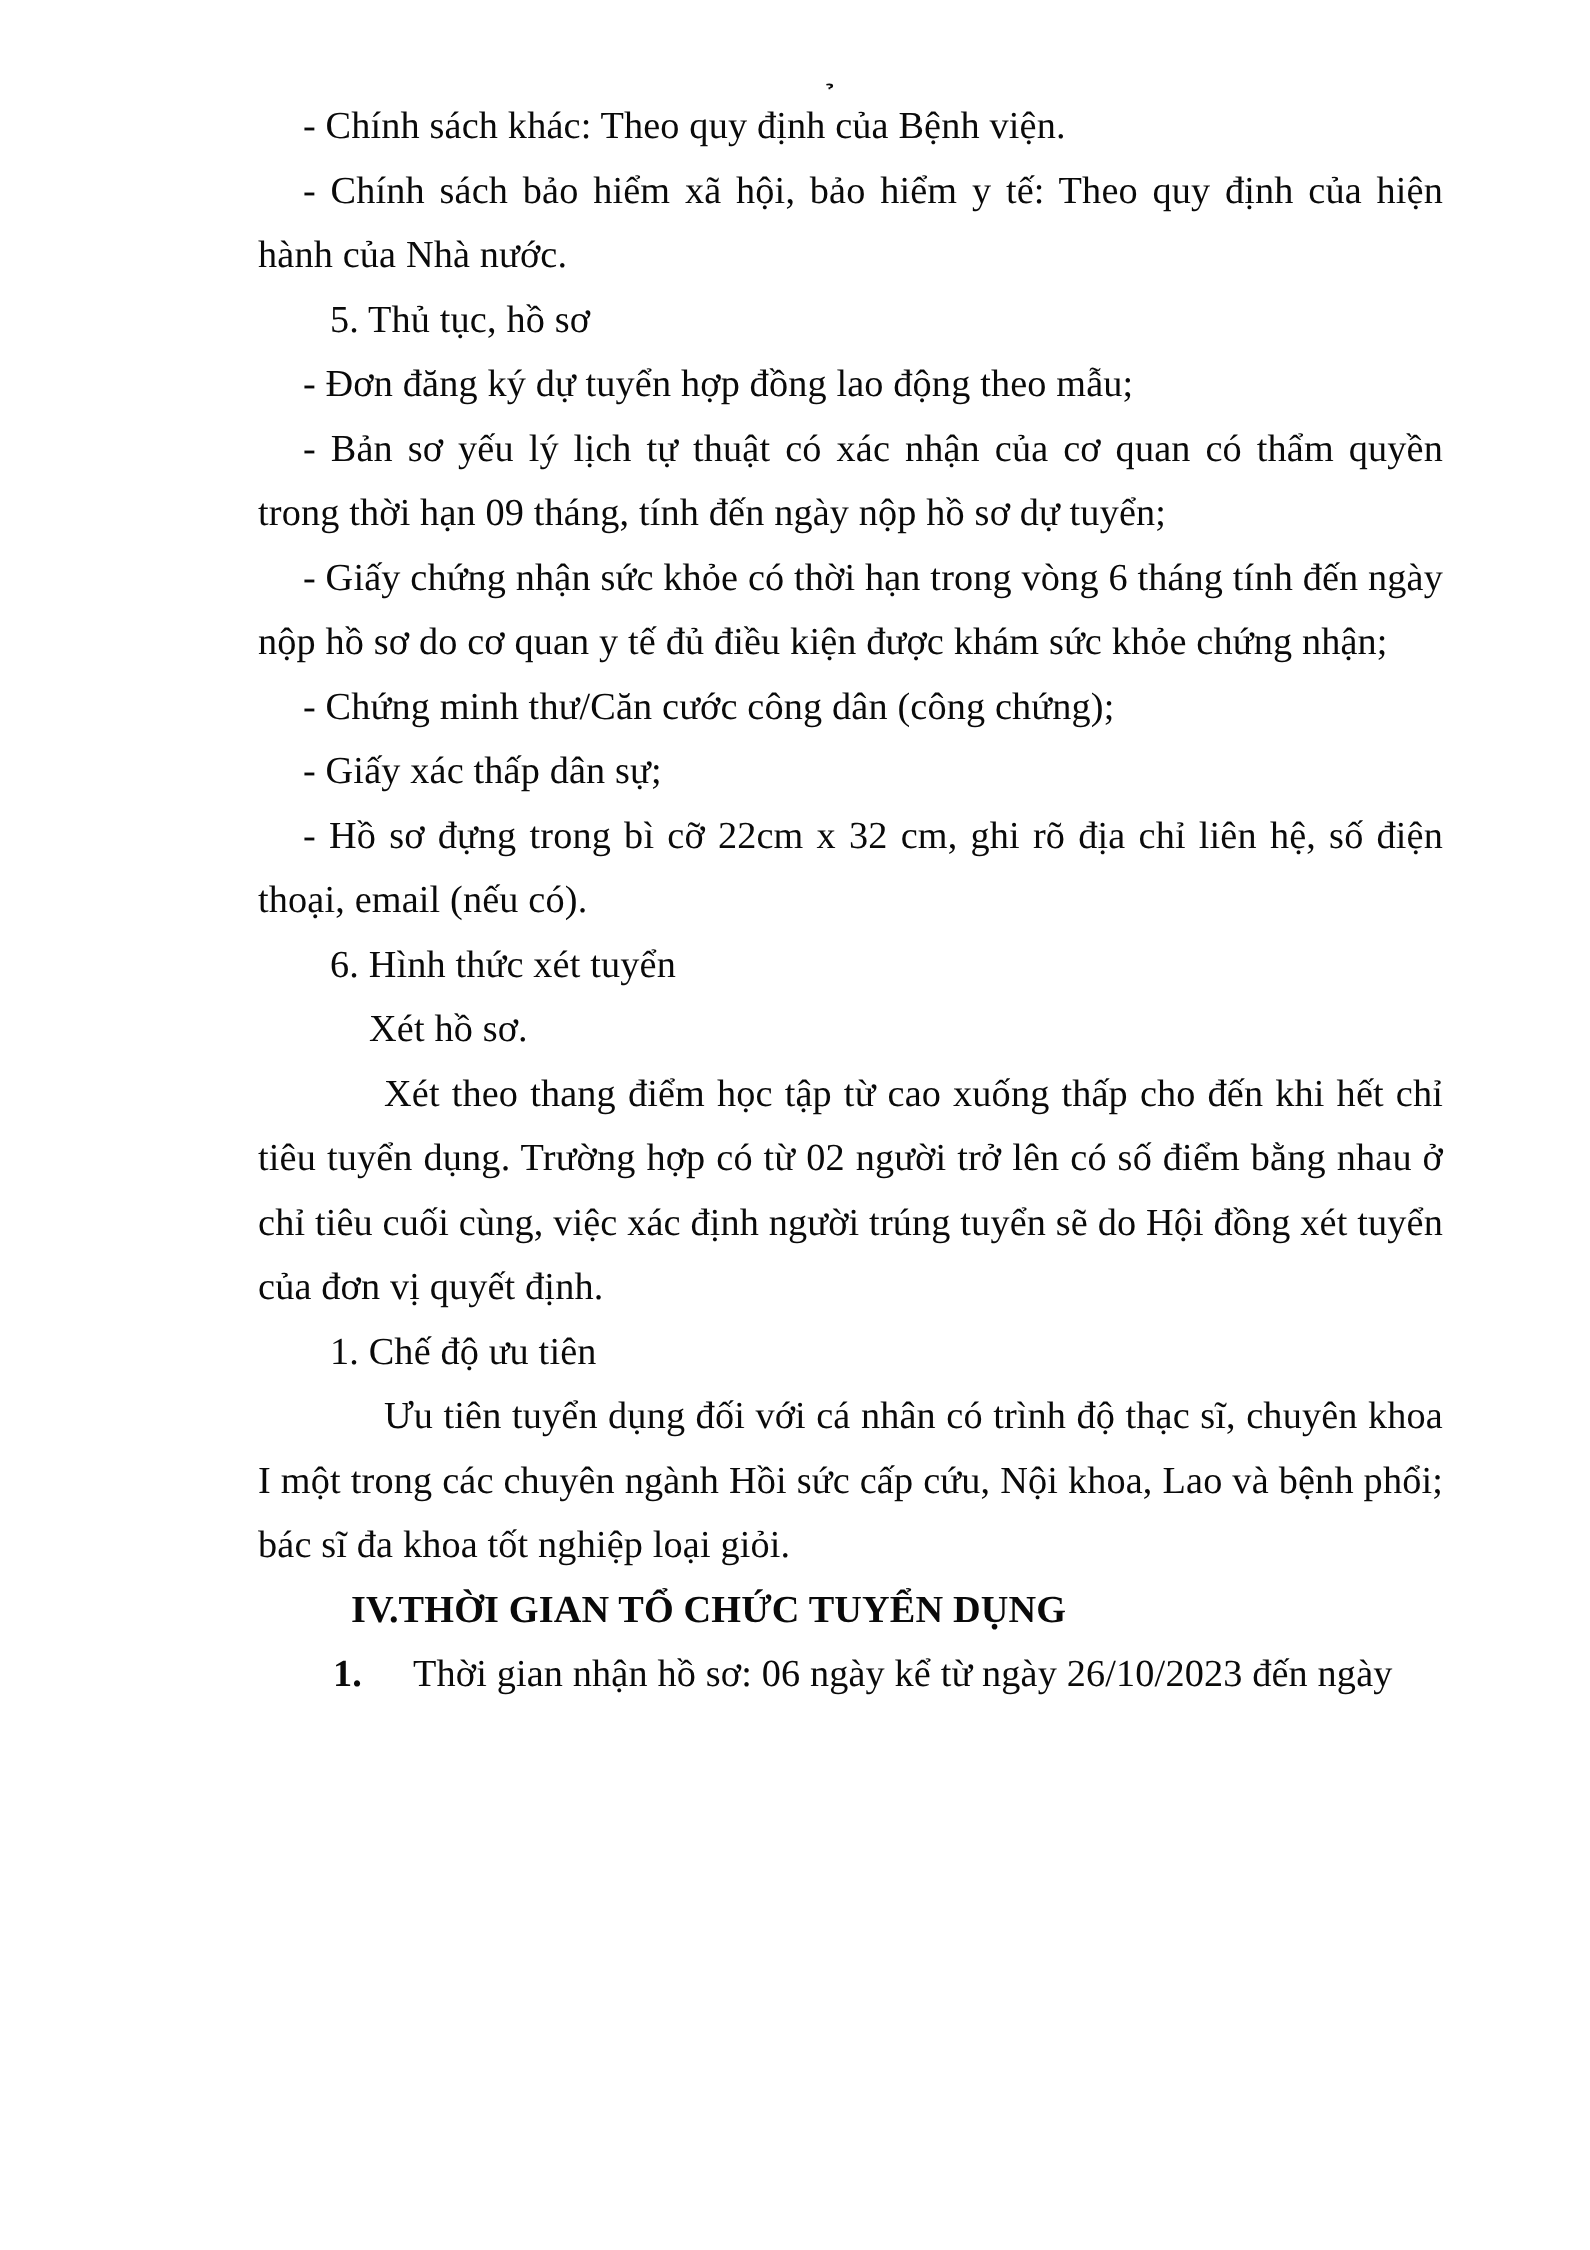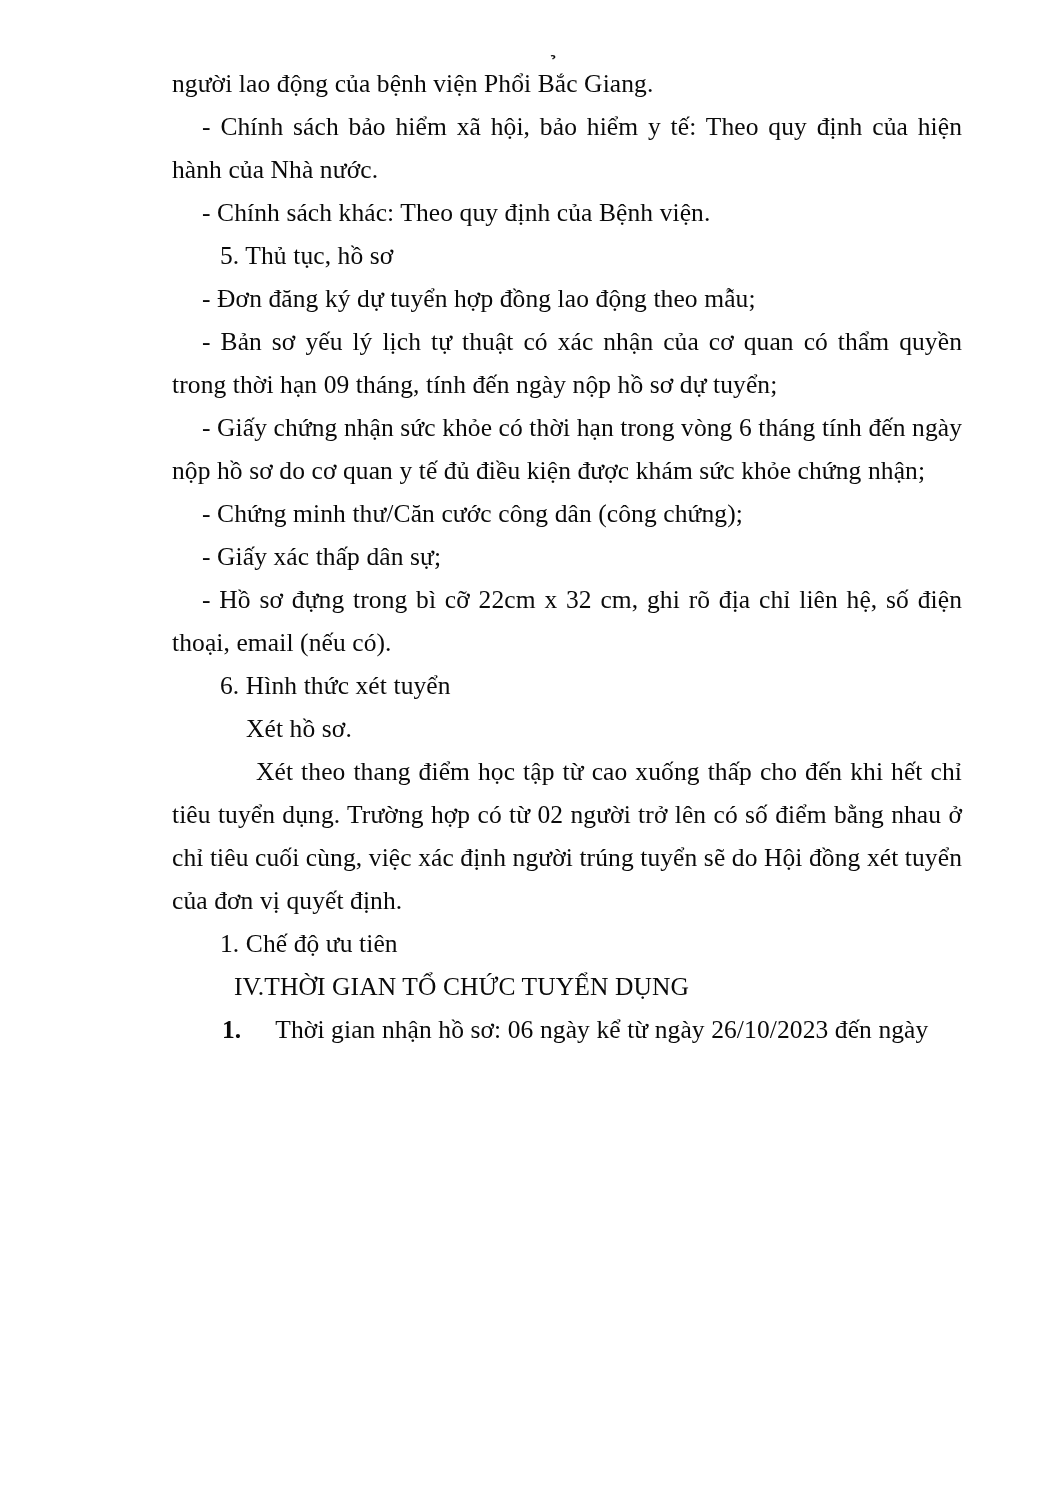--- a/index.html
+++ b/index.html
@@ -47,21 +47,21 @@
     text-indent: 74px;
   }
   .ind-para-wide {
     text-indent: 84px;
   }
   .bold {
     font-weight: normal;
   }
   .roman-head {
     text-indent: 62px;
-    font-weight: normal;
+    font-weight: bold;
   }
   .num-item {
     text-indent: 50px;
   }
   .num-label {
     font-weight: bold;
   }
   .floating-mark {
     position: absolute;
     left: 556px;
@@ -76,25 +76,24 @@
     width: 34px;
   }
 </style>
 </head>
 <body>
 
 <div class="page">
 
   <div class="content">
 
-    <p class="nojust">người lao động của bệnh viện Phổi Bắc Giang.</p>
+
+    <p class="ind-dash nojust">- Chính sách khác: Theo quy định của Bệnh viện.</p>
 
     <p class="ind-dash">- Chính sách bảo hiểm xã hội, bảo hiểm y tế: Theo quy định của hiện hành của Nhà nước.</p>
-
-    <p class="ind-dash nojust">- Chính sách khác: Theo quy định của Bệnh viện.</p>
 
     <p class="ind-head nojust">5. Thủ tục, hồ sơ</p>
 
     <p class="ind-dash nojust">-  Đơn đăng ký dự tuyển hợp đồng lao động theo mẫu;</p>
 
     <p class="ind-dash">-  Bản sơ yếu lý lịch tự thuật có xác nhận của cơ quan có thẩm quyền trong thời hạn 09 tháng, tính đến ngày nộp hồ sơ dự tuyển;</p>
 
 
     <p class="ind-dash">- Giấy chứng nhận sức khỏe có thời hạn trong vòng 6 tháng tính đến ngày nộp hồ sơ do cơ quan y tế đủ điều kiện được khám sức khỏe chứng nhận;</p>
 
@@ -106,20 +105,21 @@
 
     <p class="ind-head nojust">6. Hình thức xét tuyển</p>
 
     <p class="ind-para nojust">Xét hồ sơ.</p>
 
 
     <p class="ind-para-wide">Xét theo thang điểm học tập từ cao xuống thấp cho đến khi hết chỉ tiêu tuyển dụng. Trường hợp có từ 02 người trở lên có số điểm bằng nhau ở chỉ tiêu cuối cùng, việc xác định người trúng tuyển sẽ do Hội đồng xét tuyển của đơn vị quyết định.</p>
 
     <p class="ind-head nojust">1. Chế độ ưu tiên</p>
 
+    <p class="ind-para-wide">Ưu tiên tuyển dụng đối với cá nhân có trình độ thạc sĩ, chuyên khoa I một trong các chuyên ngành Hồi sức cấp cứu, Nội khoa, Lao và bệnh phổi; bác sĩ đa khoa tốt nghiệp loại giỏi.</p>
 
     <p class="roman-head nojust">IV.THỜI GIAN TỔ CHỨC TUYỂN DỤNG</p>
 
     <p class="num-item nojust"><span class="num-label">1.</span><span class="tab-space"></span><span class="bold">Thời gian nhận hồ sơ:</span><span> 06 ngày kể từ ngày 26/10/2023 đến ngày</span></p>
 
   </div>
 
   <div class="floating-mark">̉</div>
 
 </div>

